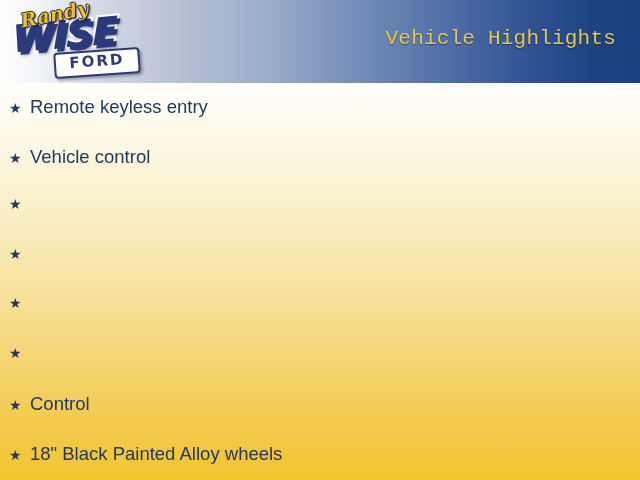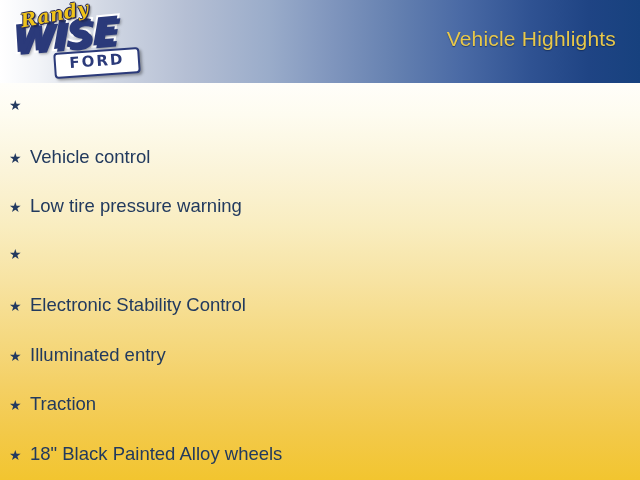--- a/index.html
+++ b/index.html
@@ -46,20 +46,21 @@
 
   .header-title {
     position: absolute;
     right: 24px;
     top: 27px;
     font-size: 21px;
     letter-spacing: 0.2px;
     color: #e8c84a;
     white-space: nowrap;
     text-shadow: 0 1px 1px rgba(10,25,60,0.55);
+    font-family: Liberation Mono, monospace;
   }
 
   
   .logo {
     position: absolute;
     left: 6px;
     top: 2px;
     width: 140px;
     height: 78px;
   }
@@ -198,43 +199,41 @@
       </div>
     </div>
 
     <div class="header-title">Vehicle Highlights</div>
   </div>
 
   <div class="body-panel">
     <ul class="highlights-list" id="highlights-list">
         <li class="highlight-item">
           <span class="bullet-star">★</span>
+          <span class="item-label">Remote keyless entry</span>
         </li>
         <li class="highlight-item">
           <span class="bullet-star">★</span>
           <span class="item-label">Vehicle control</span>
         </li>
         <li class="highlight-item">
           <span class="bullet-star">★</span>
-          <span class="item-label">Low tire pressure warning</span>
-        </li>
-        <li class="highlight-item">
-          <span class="bullet-star">★</span>
-        </li>
-        <li class="highlight-item">
-          <span class="bullet-star">★</span>
-          <span class="item-label">Electronic Stability Control</span>
-        </li>
-        <li class="highlight-item">
-          <span class="bullet-star">★</span>
-          <span class="item-label">Illuminated entry</span>
-        </li>
-        <li class="highlight-item">
-          <span class="bullet-star">★</span>
-          <span class="item-label">Traction</span>
+        </li>
+        <li class="highlight-item">
+          <span class="bullet-star">★</span>
+        </li>
+        <li class="highlight-item">
+          <span class="bullet-star">★</span>
+        </li>
+        <li class="highlight-item">
+          <span class="bullet-star">★</span>
+        </li>
+        <li class="highlight-item">
+          <span class="bullet-star">★</span>
+          <span class="item-label">Control</span>
         </li>
         <li class="highlight-item">
           <span class="bullet-star">★</span>
           <span class="item-label">18" Black Painted Alloy wheels</span>
         </li>
       </ul>
   </div>
 
 </div>
 

